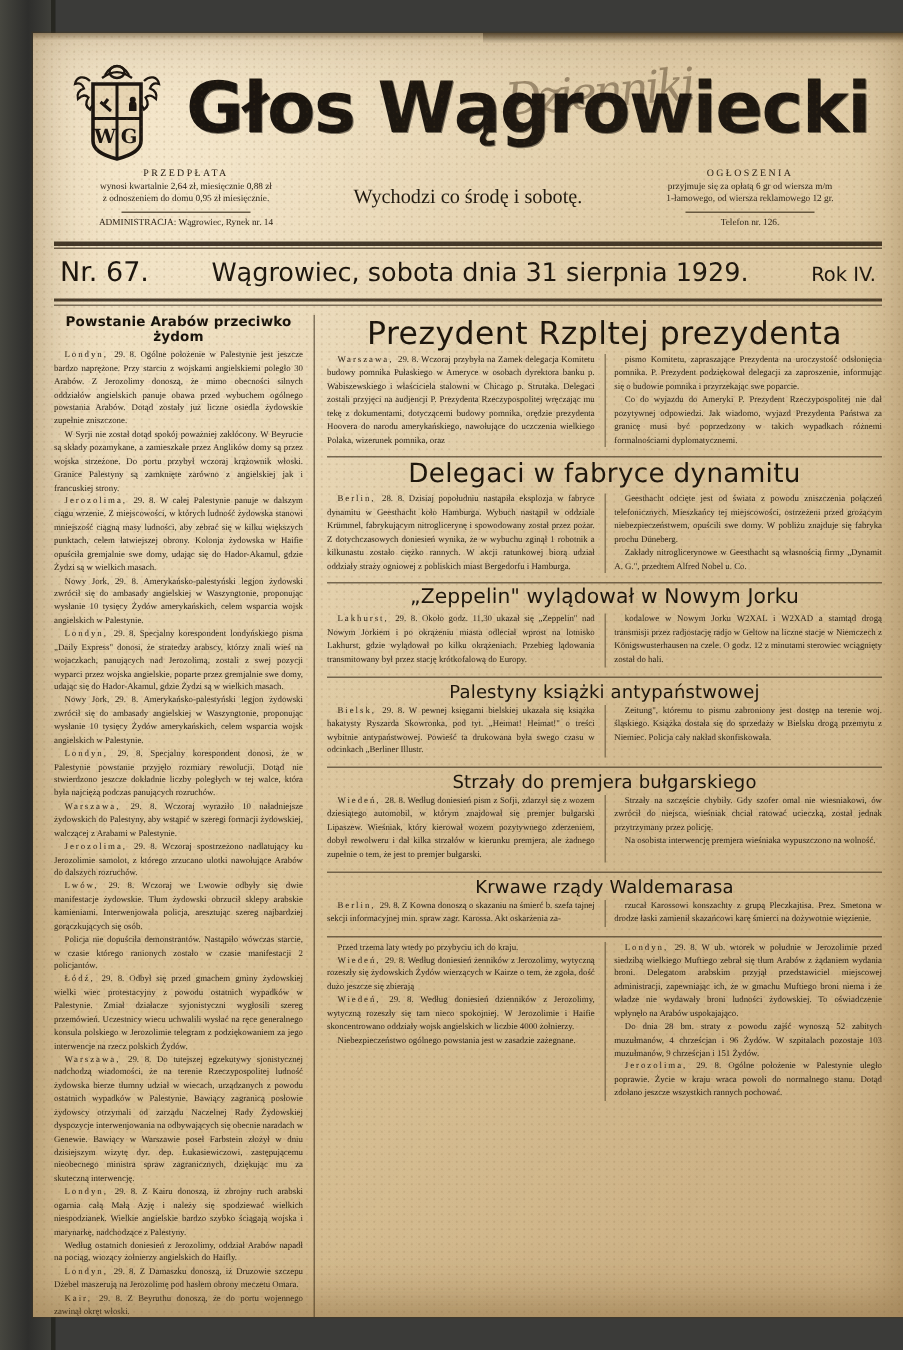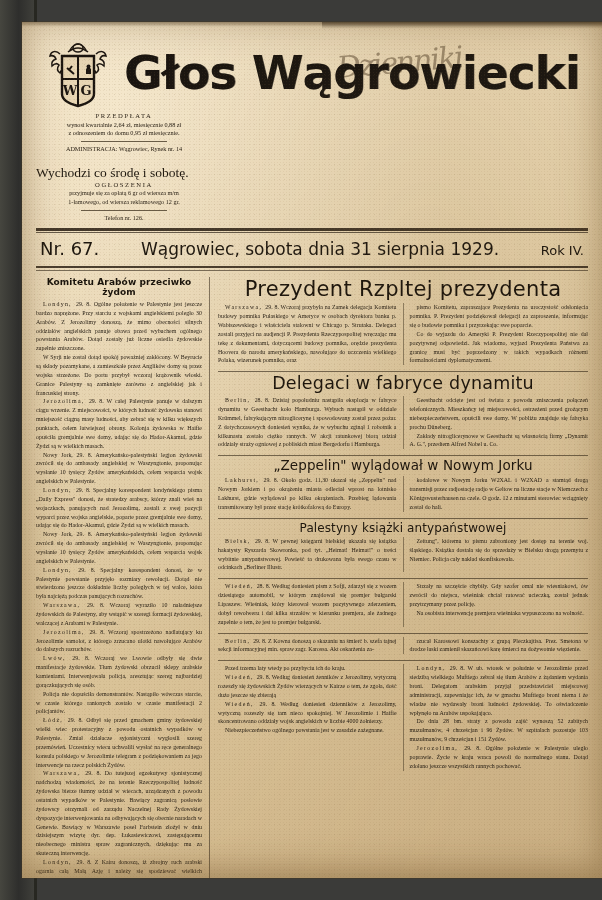--- a/index.html
+++ b/index.html
@@ -46,21 +46,21 @@
 
   
   .masthead{position:relative;display:flex;align-items:center;padding:16px 0 0 0;}
   .crest{width:64px;height:70px;flex:0 0 64px;margin:0 6px 0 10px;}
   .crest svg{display:block;}
   .title{flex:1;text-align:center;}
   .title h1{margin:0;font-family:"DejaVu Sans",sans-serif;font-weight:bold;
       font-size:47px;line-height:.96;letter-spacing:-1px;color:#1a1510;
       text-shadow:.6px .4px 0 rgba(26,21,16,.55);text-align:center;}
 
-  .infoline{display:flex;align-items:flex-start;margin:4px 0 0 0;flex-direction:column;}
+  .infoline{display:flex;align-items:flex-start;margin:4px 0 0 0;}
   .info-col{width:176px;text-align:center;font-family:"Liberation Serif",serif;color:#241c12;}
   .info-col .lbl{font-size:6.6px;letter-spacing:1.6px;margin-bottom:1.5px;}
   .info-col .small{font-size:6.2px;line-height:1.45;}
   .info-rule{width:86px;height:1px;background:#3a2d1c;margin:3px auto 2.5px auto;opacity:.75;}
   .info-col .tel{font-size:6.2px;}
   .info-mid{flex:1;text-align:center;padding-top:11px;}
   .info-mid .freq{font-size:13.5px;font-family:"Liberation Serif",serif;color:#1d170f;}
 
   .rule-thick{height:3px;background:#2a2014;margin:7px 0 0 0;opacity:.88;}
   .rule-thin{height:1px;background:#2a2014;margin:1.5px 0 0 0;opacity:.7;}
@@ -173,21 +173,21 @@
         <div class="place">Wągrowiec, sobota dnia 31 sierpnia 1929.</div>
         <div class="year">Rok IV.</div>
       </div>
 
       <div class="rule-dbl"></div>
       <div class="rule-dbl2"></div>
 
       <div class="content">
 
         <div class="col-left">
-          <h2 class="hl-small">Komitetu Arabów przeciwko żydom</h2>
+          <h2 class="hl-small">Powstanie Arabów przeciwko żydom</h2>
           <div id="left-body">
               <p class="art"><span class="dl">Londyn, </span>29. 8. Ogólne położenie w Palestynie jest jeszcze bardzo naprężone. Przy starciu z wojskami angielskiemi poległo 30 Arabów. Z Jerozolimy donoszą, że mimo obecności silnych oddziałów angielskich panuje obawa przed wybuchem ogólnego powstania Arabów. Dotąd zostały już liczne osiedla żydowskie zupełnie zniszczone.</p>
               <p class="art">W Syrji nie został dotąd spokój poważniej zakłócony. W Beyrucie są składy pozamykane, a zamieszkałe przez Anglików domy są przez wojska strzeżone. Do portu przybył wczoraj krążownik włoski. Granice Palestyny są zamknięte zarówno z angielskiej jak i francuskiej strony.</p>
               <p class="art"><span class="dl">Jerozolima, </span>29. 8. W całej Palestynie panuje w dalszym ciągu wrzenie. Z miejscowości, w których ludność żydowska stanowi mniejszość ciągną masy ludności, aby zebrać się w kilku większych punktach, celem łatwiejszej obrony. Kolonja żydowska w Haifie opuściła gremjalnie swe domy, udając się do Hador-Akamul, gdzie Żydzi są w wielkich masach.</p>
               <p class="art">Nowy Jork, 29. 8. Amerykańsko-palestyński legjon żydowski zwrócił się do ambasady angielskiej w Waszyngtonie, proponując wysłanie 10 tysięcy Żydów amerykańskich, celem wsparcia wojsk angielskich w Palestynie.</p>
               <p class="art"><span class="dl">Londyn, </span>29. 8. Specjalny korespondent londyńskiego pisma „Daily Express" donosi, że stratedzy arabscy, którzy znali wieś na wojaczkach, panujących nad Jerozolimą, zostali z swej pozycji wyparci przez wojska angielskie, poparte przez gremjalnie swe domy, udając się do Hador-Akamul, gdzie Żydzi są w wielkich masach.</p>
               <p class="art">Nowy Jork, 29. 8. Amerykańsko-palestyński legjon żydowski zwrócił się do ambasady angielskiej w Waszyngtonie, proponując wysłanie 10 tysięcy Żydów amerykańskich, celem wsparcia wojsk angielskich w Palestynie.</p>
               <p class="art"><span class="dl">Londyn, </span>29. 8. Specjalny korespondent donosi, że w Palestynie powstanie przyjęło rozmiary rewolucji. Dotąd nie stwierdzono jeszcze dokładnie liczby poległych w tej walce, która była najciężą podczas panujących rozruchów.</p>
               <p class="art"><span class="dl">Warszawa, </span>29. 8. Wczoraj wyraziło 10 naładniejsze żydowskich do Palestyny, aby wstąpić w szeregi formacji żydowskiej, walczącej z Arabami w Palestynie.</p>
               <p class="art"><span class="dl">Jerozolima, </span>29. 8. Wczoraj spostrzeżono nadlatujący ku Jerozolimie samolot, z którego zrzucano ulotki nawołujące Arabów do dalszych rozruchów.</p>
@@ -247,30 +247,36 @@
               </h2>
               <div class="split">
                 <div class="sc">
                   <p class="art"><span class="dl">Bielsk, </span>29. 8. W pewnej księgarni bielskiej ukazała się książka hakatysty Ryszarda Skowronka, pod tyt. „Heimat! Heimat!" o treści wybitnie antypaństwowej. Powieść ta drukowana była swego czasu w odcinkach „Berliner Illustr.</p>
                 </div>
                 <div class="sc">
                   <p class="art">Zeitung", któremu to pismu zabroniony jest dostęp na terenie woj. śląskiego. Książka dostała się do sprzedaży w Bielsku drogą przemytu z Niemiec. Policja cały nakład skonfiskowała.</p>
                 </div>
               </div>
               <div class="hr-art-w"></div>
+              <h2 class="hl-big sz-sm">
+                <div>Strzały do premjera bułgarskiego</div>
+              </h2>
               <div class="split">
                 <div class="sc">
                   <p class="art"><span class="dl">Wiedeń, </span>28. 8. Według doniesień pism z Sofji, zdarzył się z wozem dziesiątego automobil, w którym znajdował się premjer bułgarski Lipaszew. Wieśniak, który kierował wozem pozytywnego zderzeniem, dobył rewolweru i dał kilka strzałów w kierunku premjera, ale żadnego zupełnie o tem, że jest to premjer bułgarski.</p>
                 </div>
                 <div class="sc">
                   <p class="art">Strzały na szczęście chybiły. Gdy szofer omal nie wiesniakowi, ów zwrócił do niejsca, wieśniak chciał ratować ucieczką, został jednak przytrzymany przez policję.</p>
                   <p class="art">Na osobista interwencję premjera wieśniaka wypuszczono na wolność.</p>
                 </div>
               </div>
               <div class="hr-art-w"></div>
+              <h2 class="hl-big sz-sm">
+                <div>Krwawe rządy Waldemarasa</div>
+              </h2>
               <div class="split">
                 <div class="sc">
                   <p class="art"><span class="dl">Berlin, </span>29. 8. Z Kowna donoszą o skazaniu na śmierć b. szefa tajnej sekcji informacyjnej min. spraw zagr. Karossa. Akt oskarżenia za-</p>
                 </div>
                 <div class="sc">
                   <p class="art">rzucał Karossowi konszachty z grupą Pleczkajtisa. Prez. Smetona w drodze łaski zamienił skazańcowi karę śmierci na dożywotnie więzienie.</p>
                 </div>
               </div>
               <div class="hr-art-w"></div>
               <div class="split">

